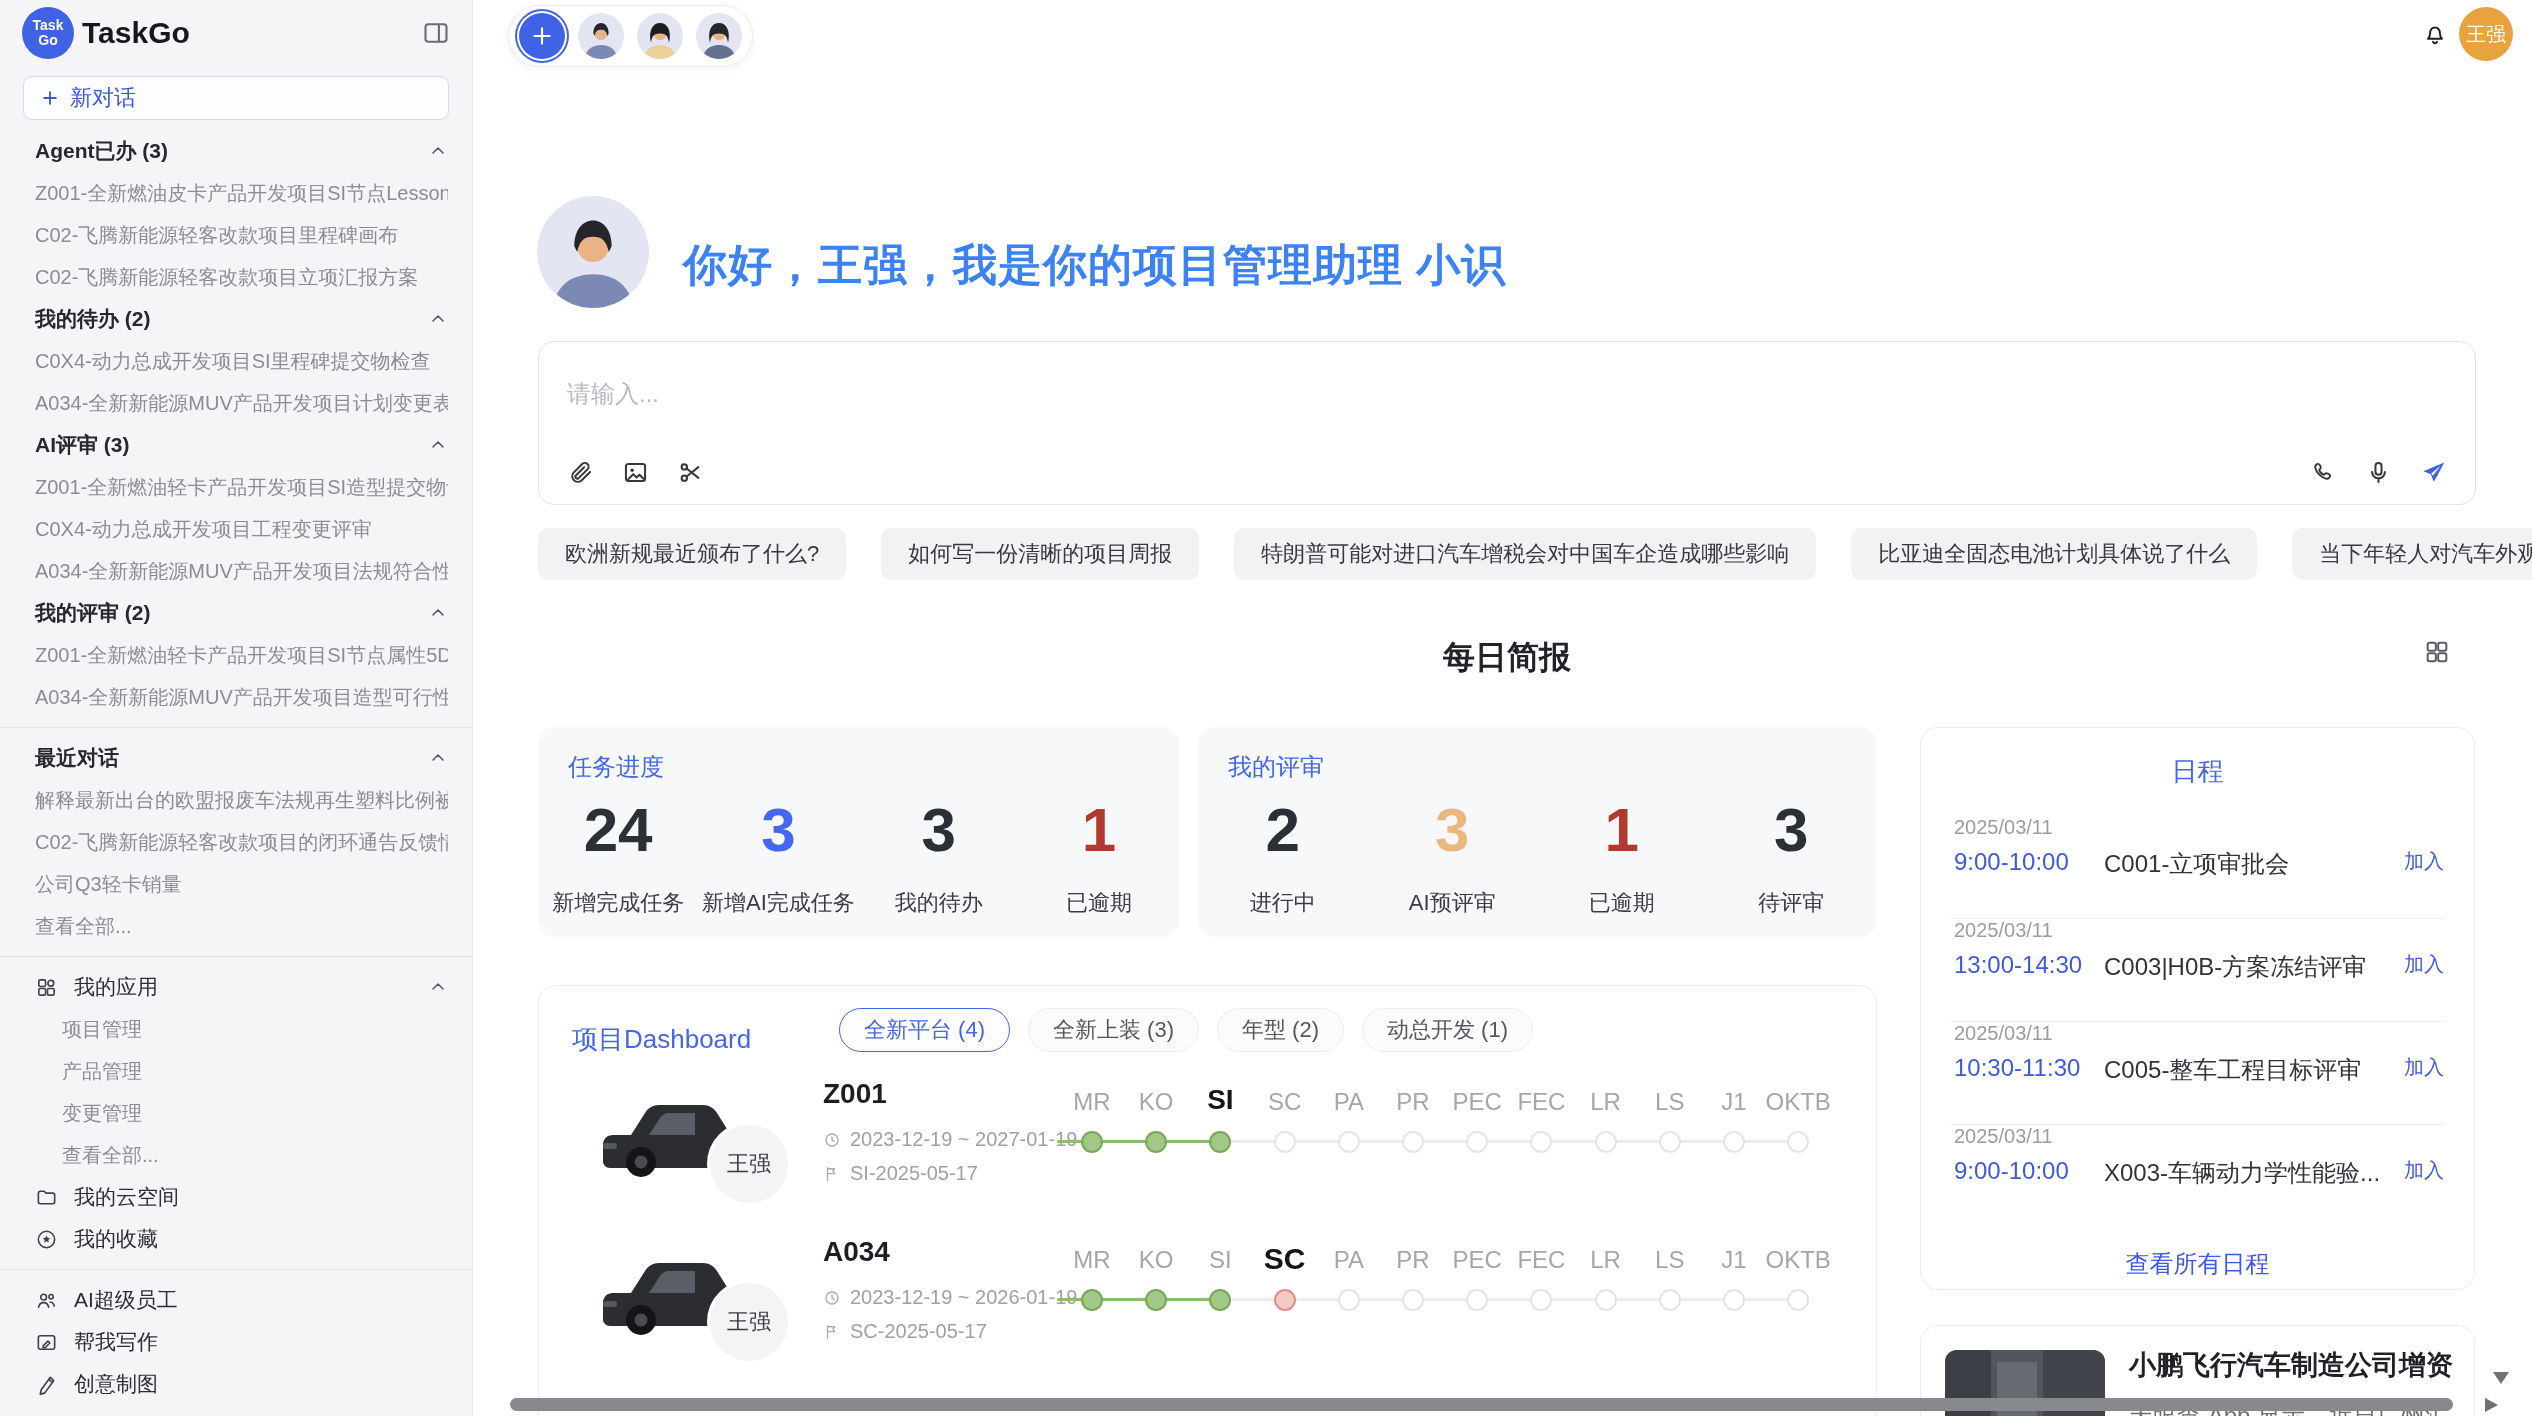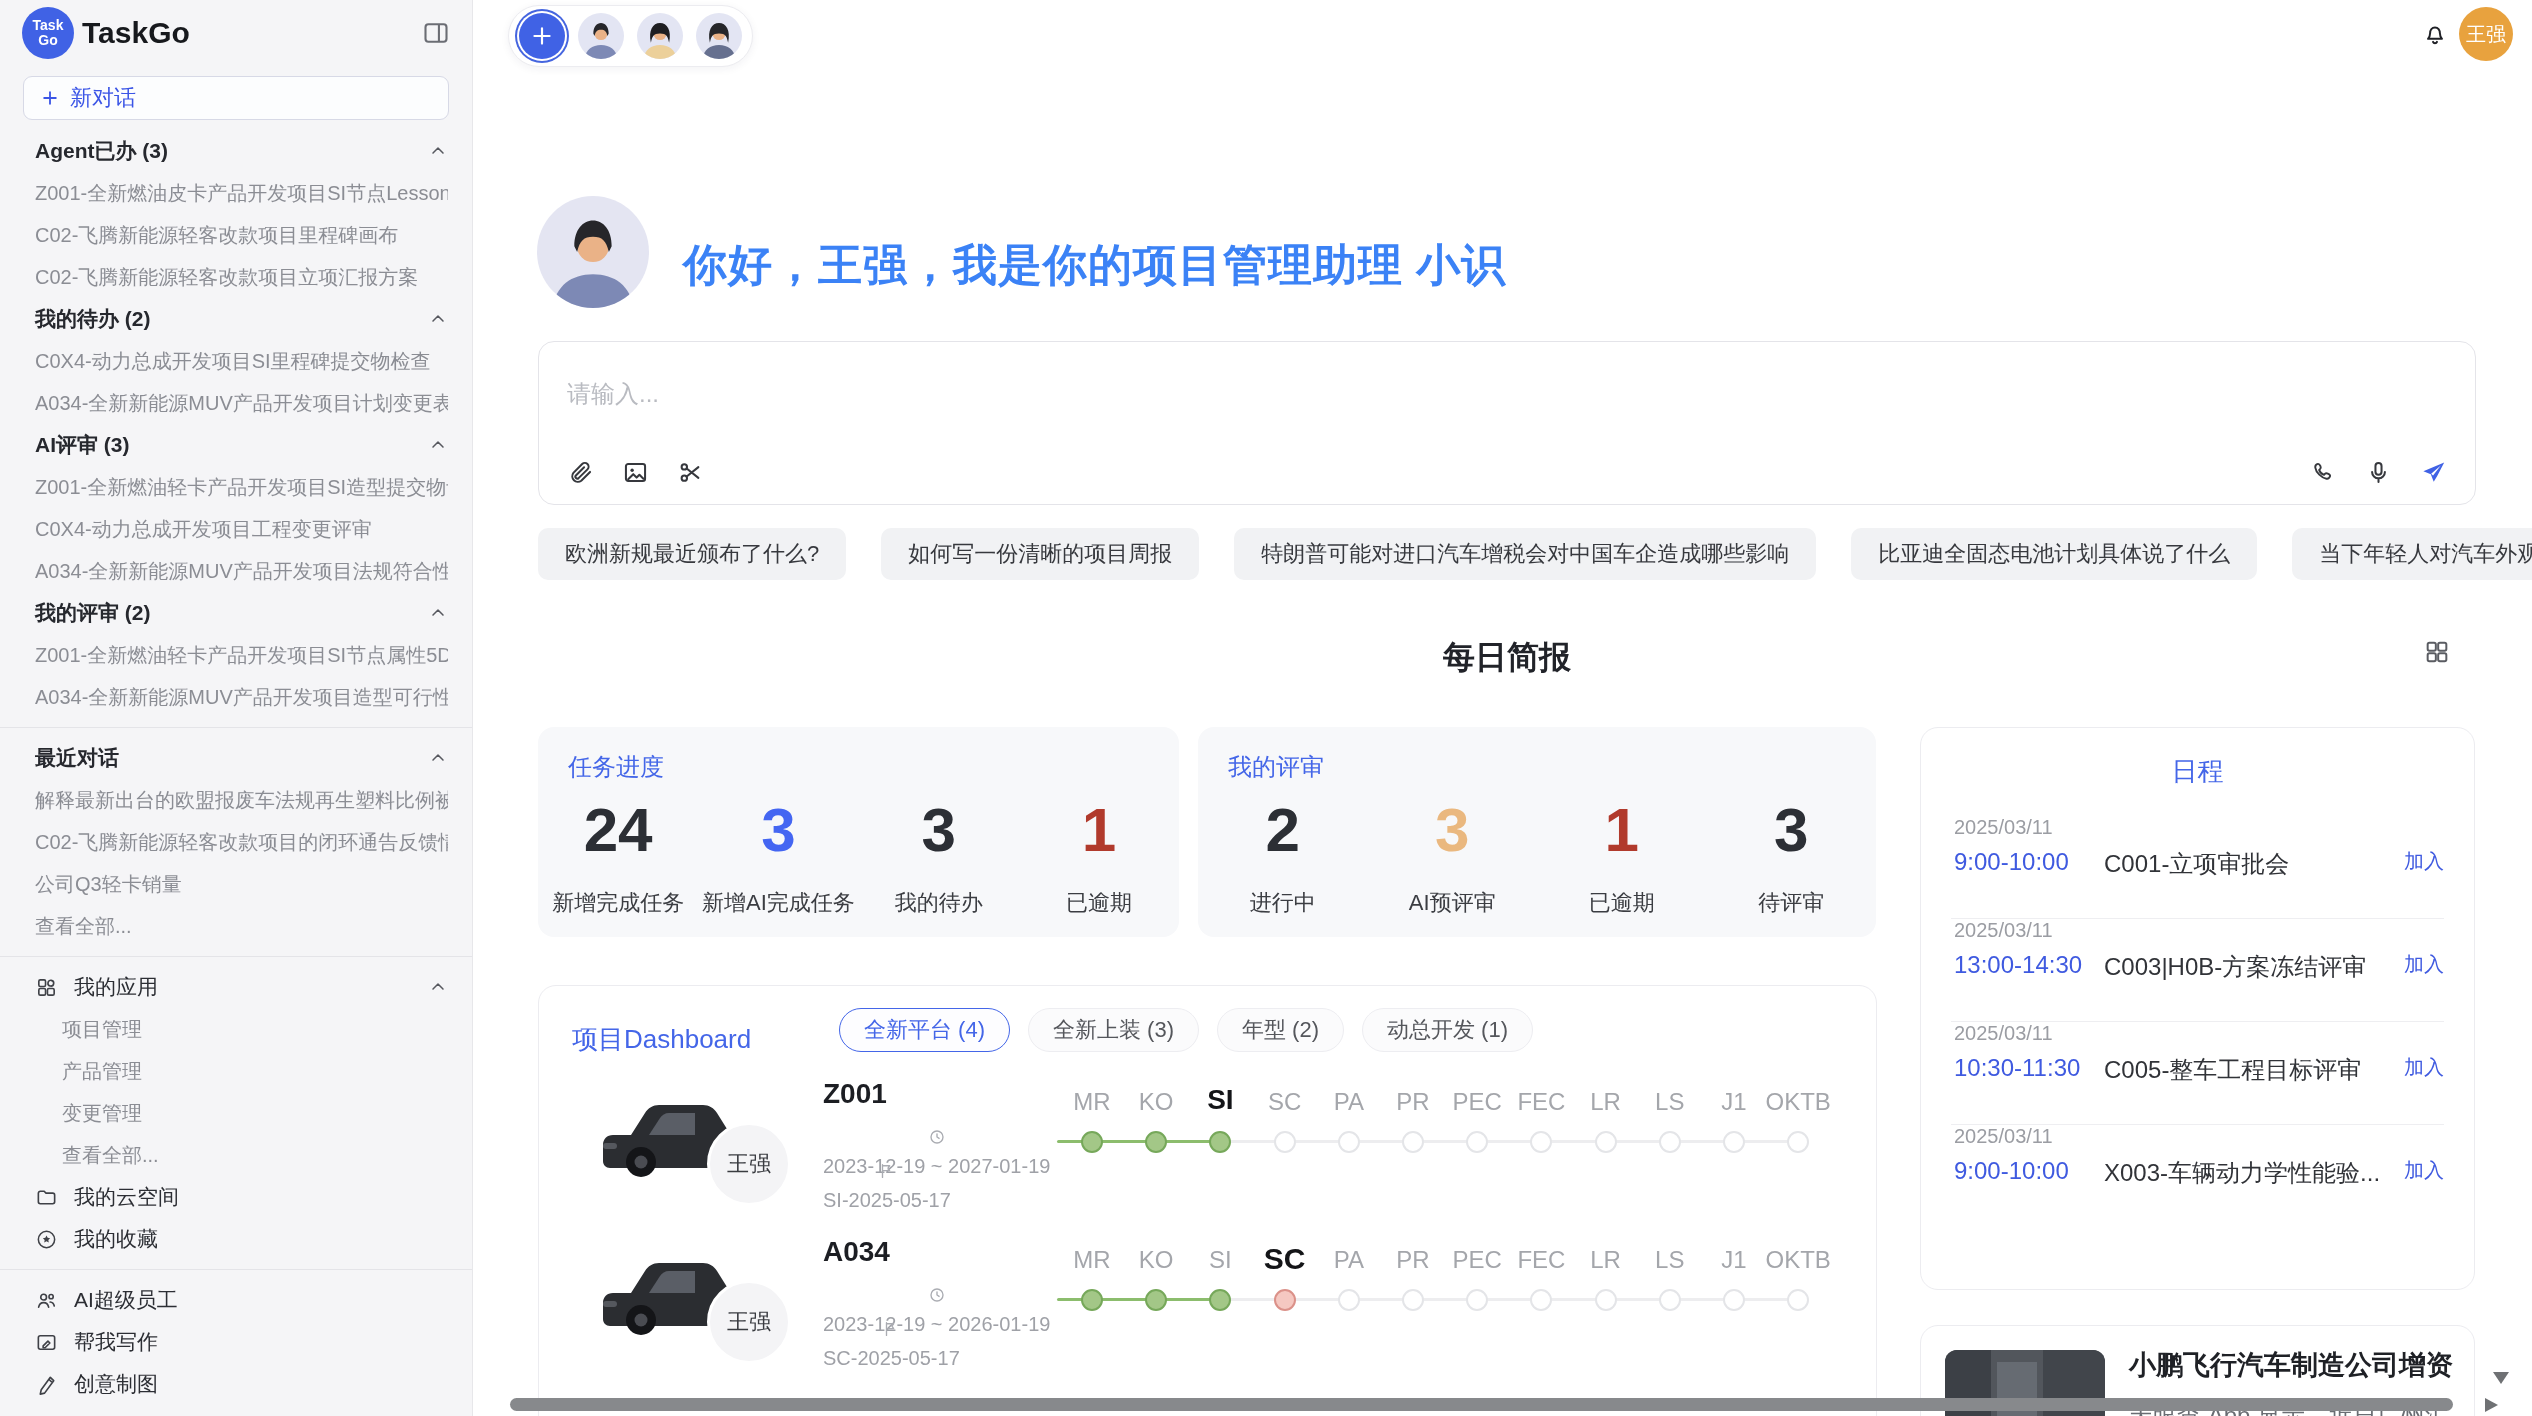--- a/index.html
+++ b/index.html
@@ -84,21 +84,21 @@
     white-space:nowrap; cursor:pointer; }
   .tab.active { background:#fdfdff; border:1.5px solid #4466e8; color:#4466e8; }
 
   .project-row { position:absolute; left:0; width:100%; height:158px; }
   .pr-car { position:absolute; left:54px; top:4px; width:176px; height:102px; }
   .pr-owner { position:absolute; left:168px; top:44px; width:84px; height:84px; border-radius:50%;
     background:#f4f4f6; border:3px solid #fff; display:flex; align-items:center; justify-content:center;
     font-size:22px; color:#3a3c41; z-index:3; }
   .pr-name { position:absolute; left:284px; top:0; font-size:28px; font-weight:700; color:#1c1e23; }
   .pr-meta { position:absolute; left:284px; display:flex; align-items:center; gap:9px;
-    font-size:20px; color:#9fa1a7;flex-direction:column; }
+    font-size:20px; color:#9fa1a7; }
   .pr-meta svg { width:18px; height:18px; color:#aaacb2; }
   .ms { position:absolute; width:90px; text-align:center; }
   .ms-label { position:absolute; top:10px; width:100%; font-size:24px; color:#a4a6ab; }
   .ms-label.cur { font-size:28px; font-weight:600; color:#141518; top:6px; }
   .ms-label.cur.big { font-size:30px; font-weight:700; }
   .ms-dot { position:absolute; left:34px; top:53px; width:22px; height:22px; border-radius:50%;
     background:#fff; border:2px solid #e4e5e8; z-index:2; }
   .ms-dot.done { background:#a3c787; border-color:#76a85a; }
   .ms-dot.alert { background:#f5c8c1; border-color:#db9189; }
   .ms-line { position:absolute; top:62px; height:3px; border-radius:2px; z-index:1; }
@@ -626,20 +626,21 @@
             <div class="sch-join">加入</div>
             <div class="sep"></div>
           </div>
           <div class="sch-entry" style="top:397px">
             <div class="sch-date">2025/03/11</div>
             <div class="sch-time">9:00-10:00</div>
             <div class="sch-name">X003-车辆动力学性能验...</div>
             <div class="sch-join">加入</div>
           </div>
         </div>
+      <div class="sch-footer">查看所有日程</div>
     </div>
 
     <div class="news-card">
       <div class="news-thumb" id="newsThumb"><svg viewBox="0 0 160 150" width="100%" height="100%">
             <rect width="160" height="150" fill="#52565c"></rect>
             <rect x="0" y="0" width="46" height="96" fill="#3c4046"></rect>
             <rect x="52" y="12" width="40" height="84" fill="#666b72"></rect>
             <rect x="98" y="0" width="62" height="90" fill="#41454b"></rect>
             <rect x="0" y="96" width="160" height="54" fill="#7d8288"></rect>
             <path d="M28 118c4-10 14-16 34-16s34 5 44 12l10 8c3 2 2 8-2 8H32c-4 0-6-6-4-12z" fill="#b7c1cd"></path>

